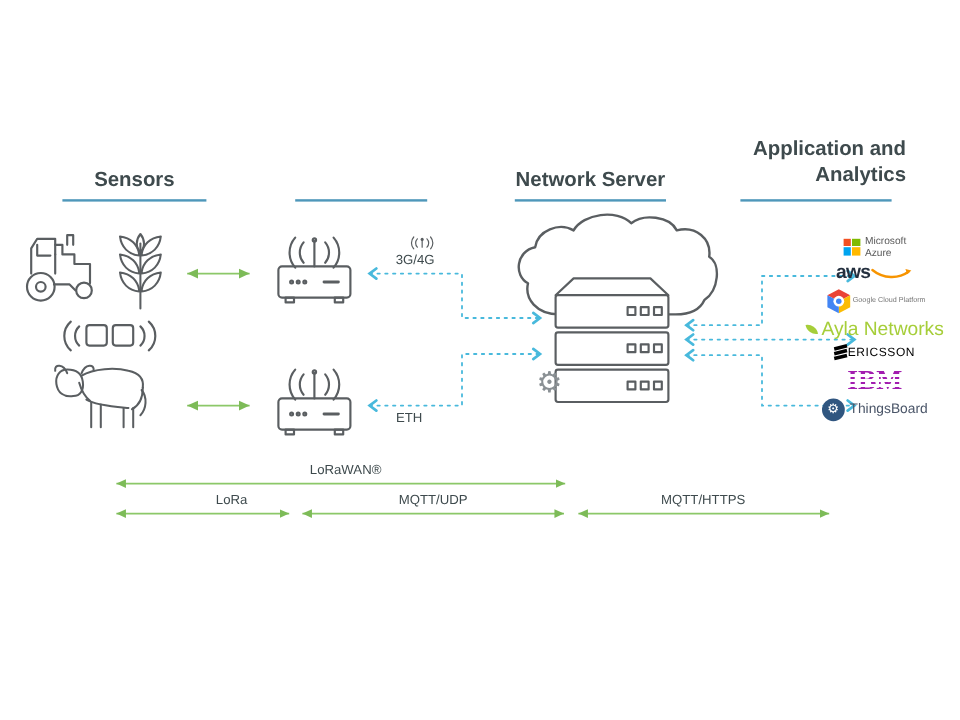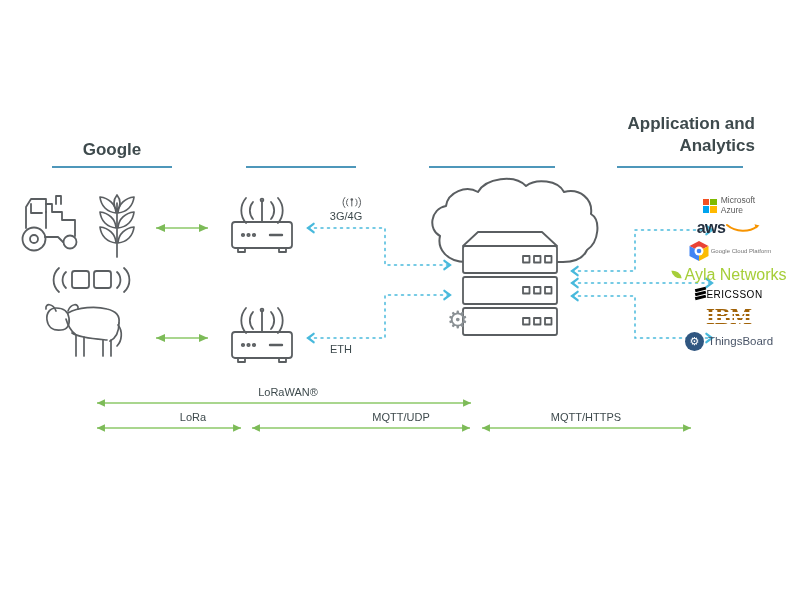--- a/index.html
+++ b/index.html
@@ -17,35 +17,36 @@
   .ms-grid{display:grid;grid-template-columns:6.5px 6.5px;grid-template-rows:6.5px 6.5px;gap:1px;}
   .ms-grid i{display:block;}
   .ms-txt{font-size:8.5px;line-height:1.15;color:#5a5a5a;}
   .aws-txt{font-size:16px;font-weight:bold;color:#232f3e;letter-spacing:-0.5px;line-height:1;}
   .gcp-cap{font-size:6px;color:#757575;margin-top:1px;white-space:nowrap;}
   .ayla-leaf{width:9px;height:9px;background:#a6ce39;border-radius:0 100% 0 100%;transform:rotate(-10deg);}
   .ayla-txt{font-size:16px;color:#a6ce39;font-weight:normal;white-space:nowrap;}
   .eri-bars{display:flex;flex-direction:column;gap:1.5px;margin-bottom:2px;}
   .eri-bars i{display:block;width:11px;height:2.8px;background:#000;transform:rotate(-14deg);}
   .eri-txt{font-size:10px;font-weight:normal;color:#000;letter-spacing:0.5px;}
-  .ibm{position:relative;font-family:"Liberation Serif",serif;font-weight:bold;font-size:23px;line-height:1;color:#a16207;letter-spacing:0;}
+  .ibm{position:relative;font-family:"Liberation Serif",serif;font-weight:bold;font-size:23px;line-height:1;color:#a21caf;letter-spacing:0;}
   .ibm::after{content:"";position:absolute;inset:0;background:repeating-linear-gradient(to bottom,transparent 0 2.2px,#fff 2.2px 4.4px);}
   .tb-circle{width:19px;height:19px;border-radius:50%;background:#305680;color:#fff;display:flex;align-items:center;justify-content:center;font-size:11px;line-height:1;}
   .tb-txt{font-size:11.5px;color:#4a5568;white-space:nowrap;}
 </style>
 </head>
 <body>
 
 <div id="canvas">
 
-  <div class="hdr" style="left:42px;top:139px;width:140px;">Google</div>
+  <div class="hdr" style="left:42px;top:139px;width:140px;">Sensors</div>
   <div class="underline" style="left:52px;width:120px;"></div>
 
   <div class="underline" style="left:246px;width:110px;"></div>
 
+  <div class="hdr" style="left:422px;top:139px;width:140px;">Network Server</div>
   <div class="underline" style="left:429px;width:126px;"></div>
 
   <div class="hdr" style="left:605px;top:113px;width:150px;text-align:right;">Application and Analytics</div>
   <div class="underline" style="left:617px;width:126px;"></div>
 
   <svg class="art" width="800" height="600" viewBox="0 0 800 600">
     <defs>
       <marker id="triG" viewBox="0 0 8 8" refX="7" refY="4" markerWidth="6.5" markerHeight="6.5" orient="auto-start-reverse">
         <path d="M0,0.8 L7,4 L0,7.2 Z" fill="#7dbb58"></path>
       </marker>
@@ -169,21 +170,21 @@
         <line x1="10" y1="4.5" x2="10" y2="10"></line>
       </g>
       <circle cx="10" cy="3.5" r="1.3" fill="#5a5e61"></circle>
     </svg>
     <div>3G/4G</div>
   </div>
   <div class="lbl" style="left:341px;top:343px;">ETH</div>
 
   <div class="lbl" style="left:288px;top:386px;">LoRaWAN®</div>
   <div class="lbl" style="left:169px;top:411px;margin-left:24px;">LoRa</div>
-  <div class="lbl" style="left:361px;top:411px;margin-left:40px;">MQTT/UDP</div>
+  <div class="lbl" style="left:361px;top:411px;">MQTT/UDP</div>
   <div class="lbl" style="left:586px;top:411px;">MQTT/HTTPS</div>
 
   <div class="logos">
 
     <div class="logo-row">
       <span class="ms-grid">
         <i style="background:#f25022"></i>
           <i style="background:#7fba00"></i>
           <i style="background:#00a4ef"></i>
           <i style="background:#ffb900"></i>

